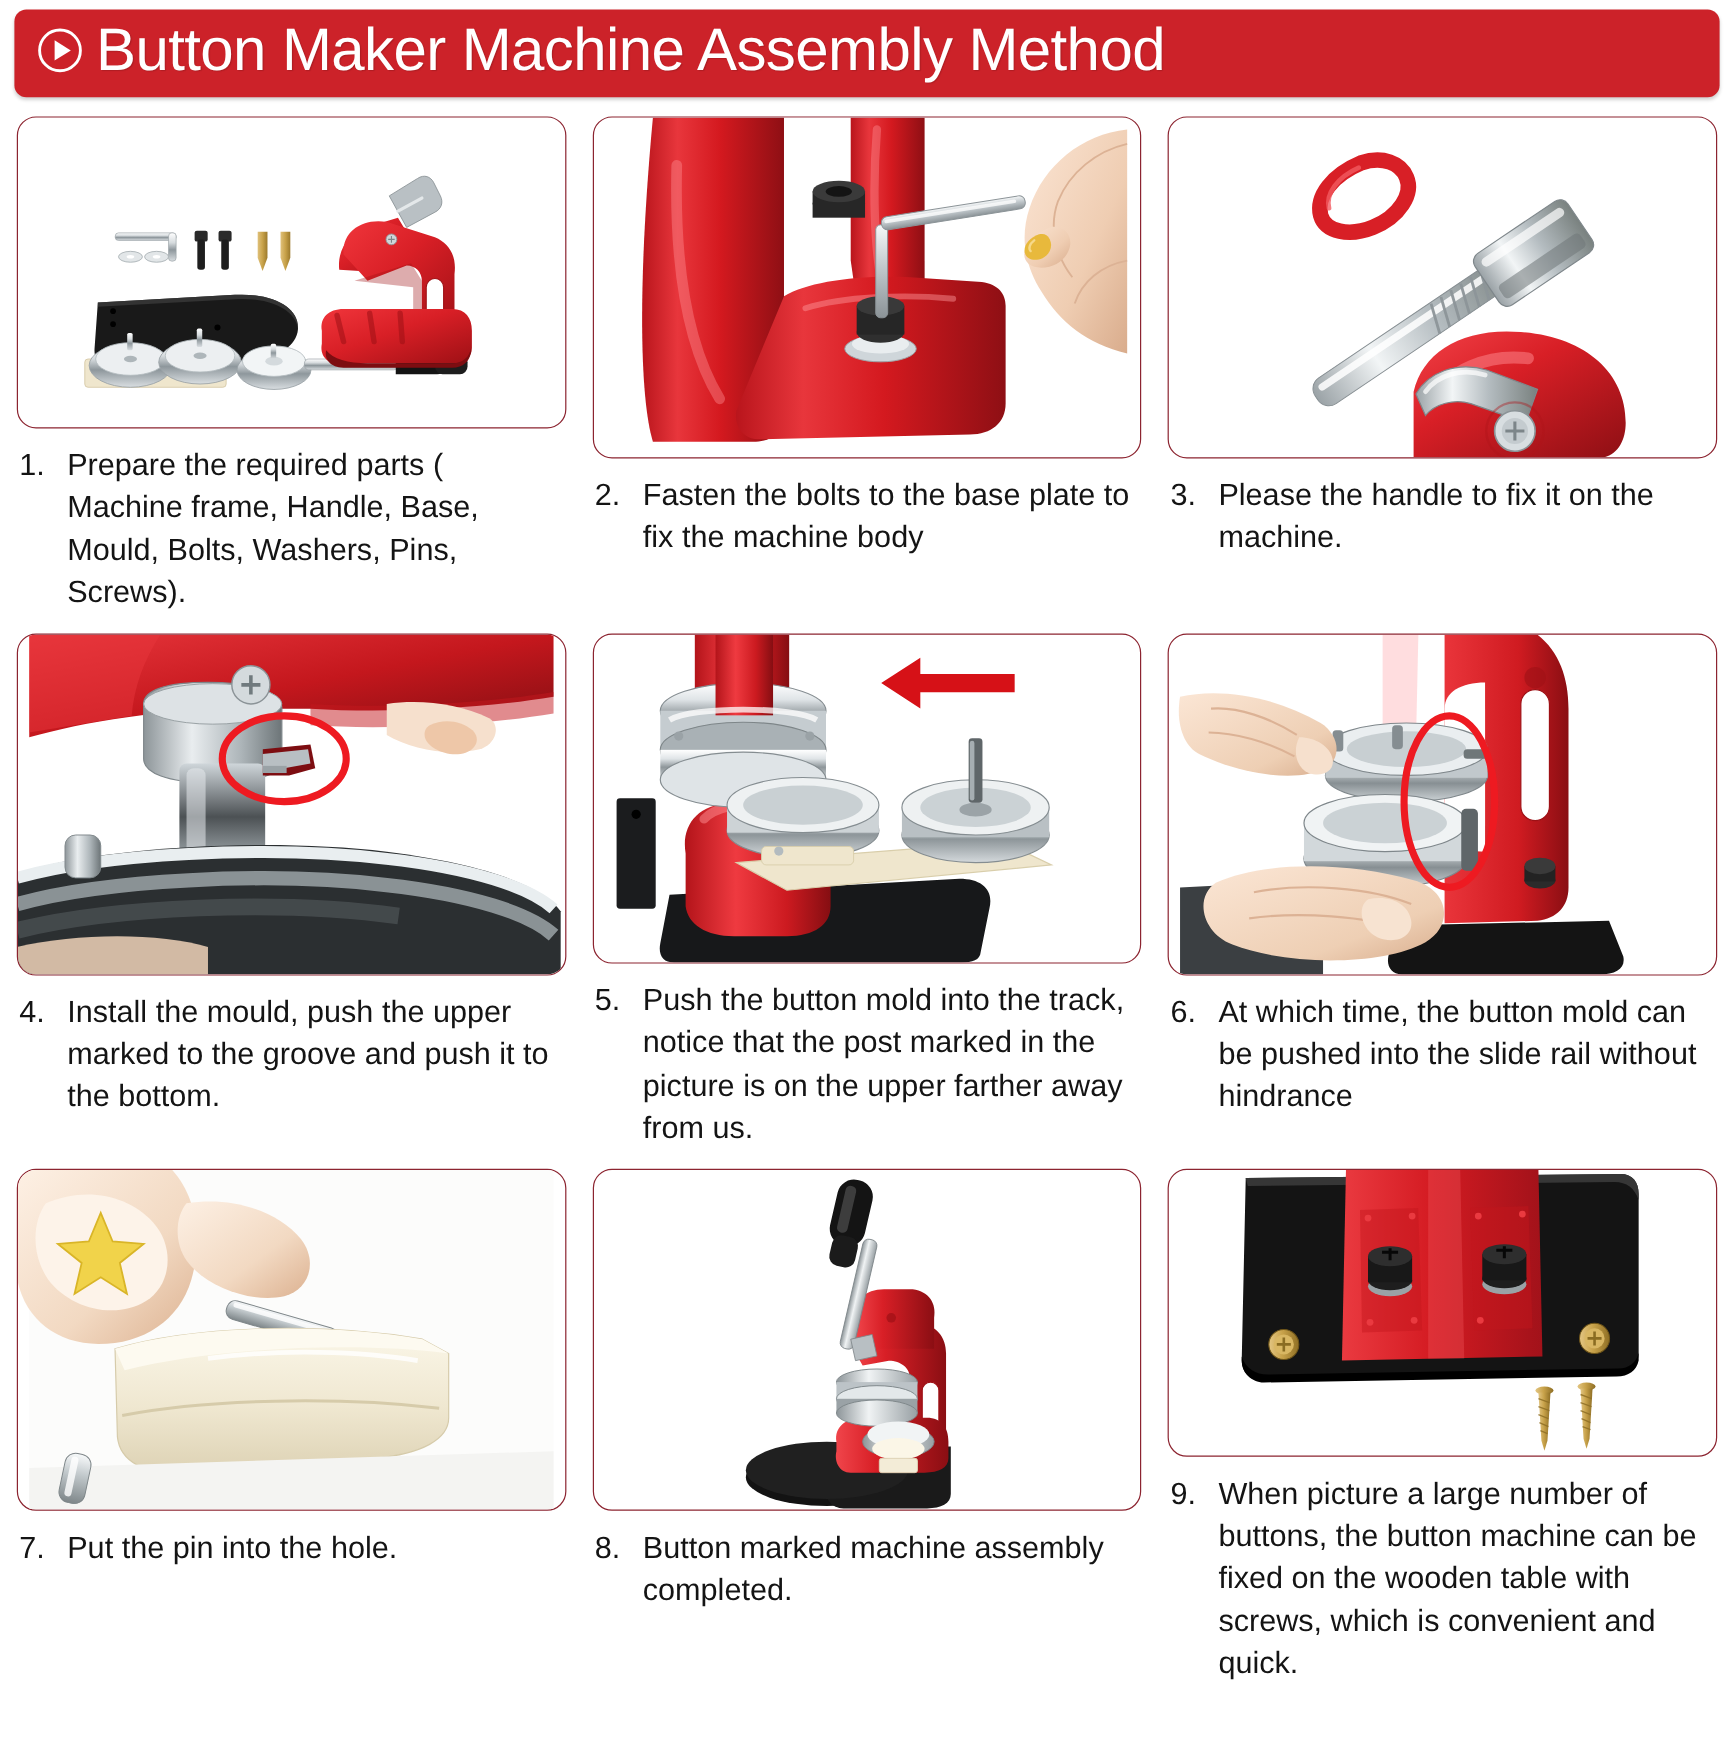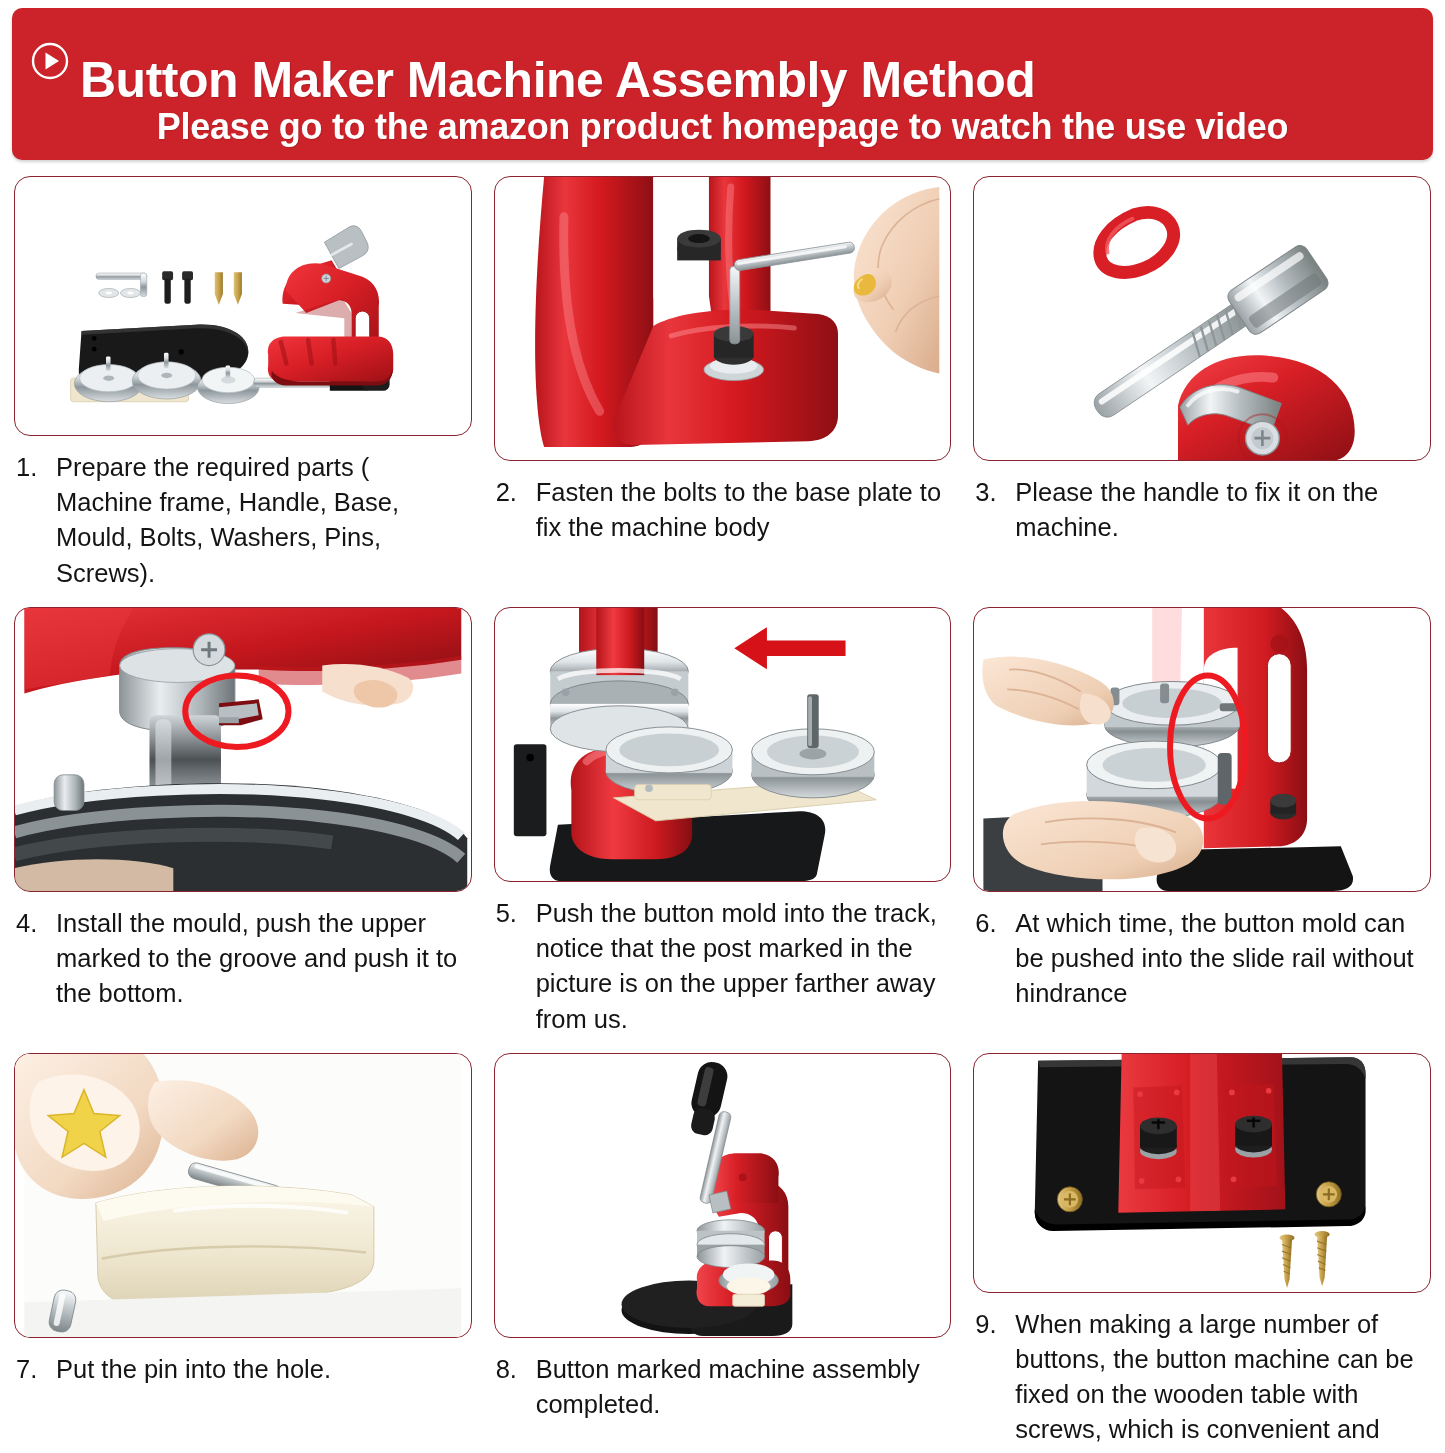--- a/index.html
+++ b/index.html
@@ -28,26 +28,25 @@
     align-items: center;
     gap: 10px;
   }
   .play-icon {
     flex: 0 0 auto;
     width: 40px; height: 40px;
     display: block;
   }
   .banner-title {
     font-size: 50px;
-    font-weight: bold;
+    font-weight: normal;
     letter-spacing: -0.5px;
     line-height: 1.02;
     white-space: nowrap;
     text-shadow: 1px 1px 1px rgba(0,0,0,0.15);
-    margin-top: 39px;
   }
   .banner-sub {
     margin-top: 2px;
     font-size: 36px;
     font-weight: bold;
     letter-spacing: -0.3px;
     line-height: 1.05;
     white-space: nowrap;
     text-align: center;
     text-shadow: 1px 1px 1px rgba(0,0,0,0.12);
@@ -97,21 +96,20 @@
 <body>
 
 <div class="banner">
   <div class="banner-title-row">
     <svg class="play-icon" viewBox="0 0 40 40">
       <circle cx="20" cy="20" r="17" fill="none" stroke="#ffffff" stroke-width="2.4"></circle>
       <path d="M15.5 11.5 L29 20 L15.5 28.5 Z" fill="#ffffff"></path>
     </svg>
     <div class="banner-title">Button Maker Machine Assembly Method</div>
   </div>
-  <div class="banner-sub">Please go to the amazon product homepage to watch the use video</div>
 </div>
 
 <div class="grid row1">
 
   <div class="cell">
     <div class="photo">
       <svg viewBox="0 0 440 285" preserveAspectRatio="xMidYMid meet">
         <defs>
           <linearGradient id="chr1" x1="0" y1="0" x2="0" y2="1">
             <stop offset="0%" stop-color="#ffffff"></stop>
@@ -789,16 +787,16 @@
                 <path d="M0 26 l10 4"></path>
               <path d="M1 34 l9 4"></path>
                 <path d="M2 42 l8 3"></path>
             </g>
           </g>
         </g>
       </svg>
     </div>
     <div class="caption">
       <span class="num">9.</span>
-      <span class="txt">When making a large number of buttons, the button machine can be fixed on the wooden table with screws, which is convenient and quick.</span>
+      <span class="txt">When picture a large number of buttons, the button machine can be fixed on the wooden table with screws, which is convenient and quick.</span>
     </div>
   </div>
 </div>
 
 </body></html>

